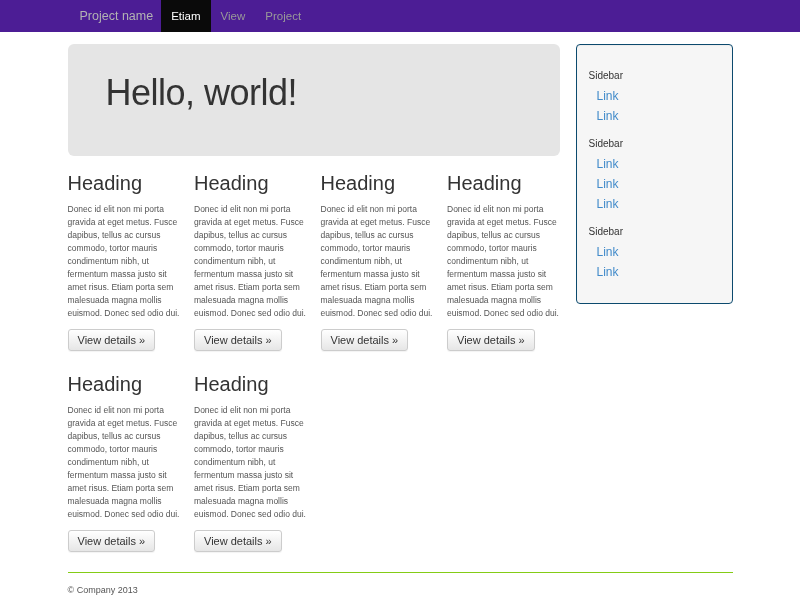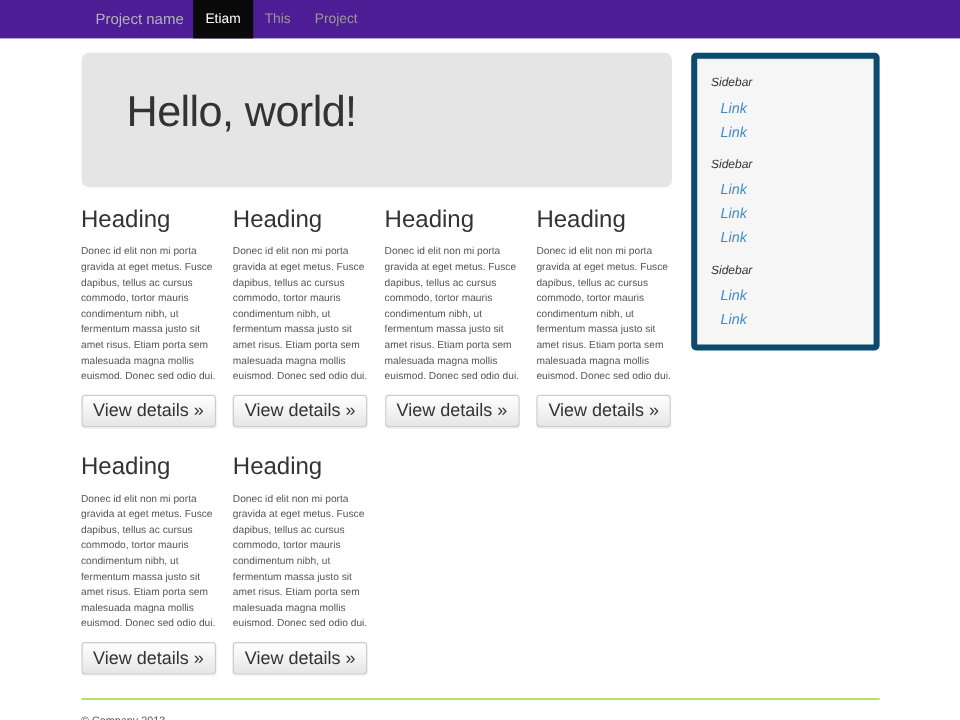--- a/index.html
+++ b/index.html
@@ -91,40 +91,39 @@
     margin-bottom: 8px;
   }
   .card p {
     font-size: 8.5px;
     line-height: 13px;
     color: #555;
     margin-bottom: 9px;
   }
   .btn {
     font-family: inherit;
-    font-size: 15px;
+    font-size: 11px;
     color: #333;
     padding: 4px 9px;
     background: linear-gradient(#ffffff, #e6e6e6);
     border: 1px solid #ccc;
     border-radius: 3px;
     cursor: pointer;
     box-shadow: 0 1px 1px rgba(0,0,0,0.05);
   }
 
   
   .sidebar {
     width: 157px;
     flex: 0 0 157px;
     background: #f6f6f6;
-    border: 5px solid #0c4a6e;
+    border: 1px solid #0c4a6e;
     border-radius: 4px;
-    padding: 11px 12px;
+    padding: 21px 12px;
     box-shadow: inset 0 1px 1px rgba(0,0,0,0.04);
-    font-style: italic;
   }
   .sb-group + .sb-group { margin-top: 8px; }
   .sb-header {
     font-size: 10px;
     color: #333;
     line-height: 20px;
   }
   .sb-link {
     display: block;
     font-size: 12px;
@@ -144,21 +143,21 @@
   .footer p { font-size: 9px; color: #555; }
 </style>
 </head>
 <body>
 
 <header class="navbar">
   <div class="navbar-inner">
     <a class="brand" href="#">Project name</a>
     <nav class="nav">
       <a class="nav-item active" href="#">Etiam</a>
-      <a class="nav-item" href="#">This</a>
+      <a class="nav-item" href="#">View</a>
       <a class="nav-item" href="#">Project</a>
     </nav>
   </div>
 </header>
 
 <div class="container">
   <div class="content-row">
 
     <div class="main-col">
 

